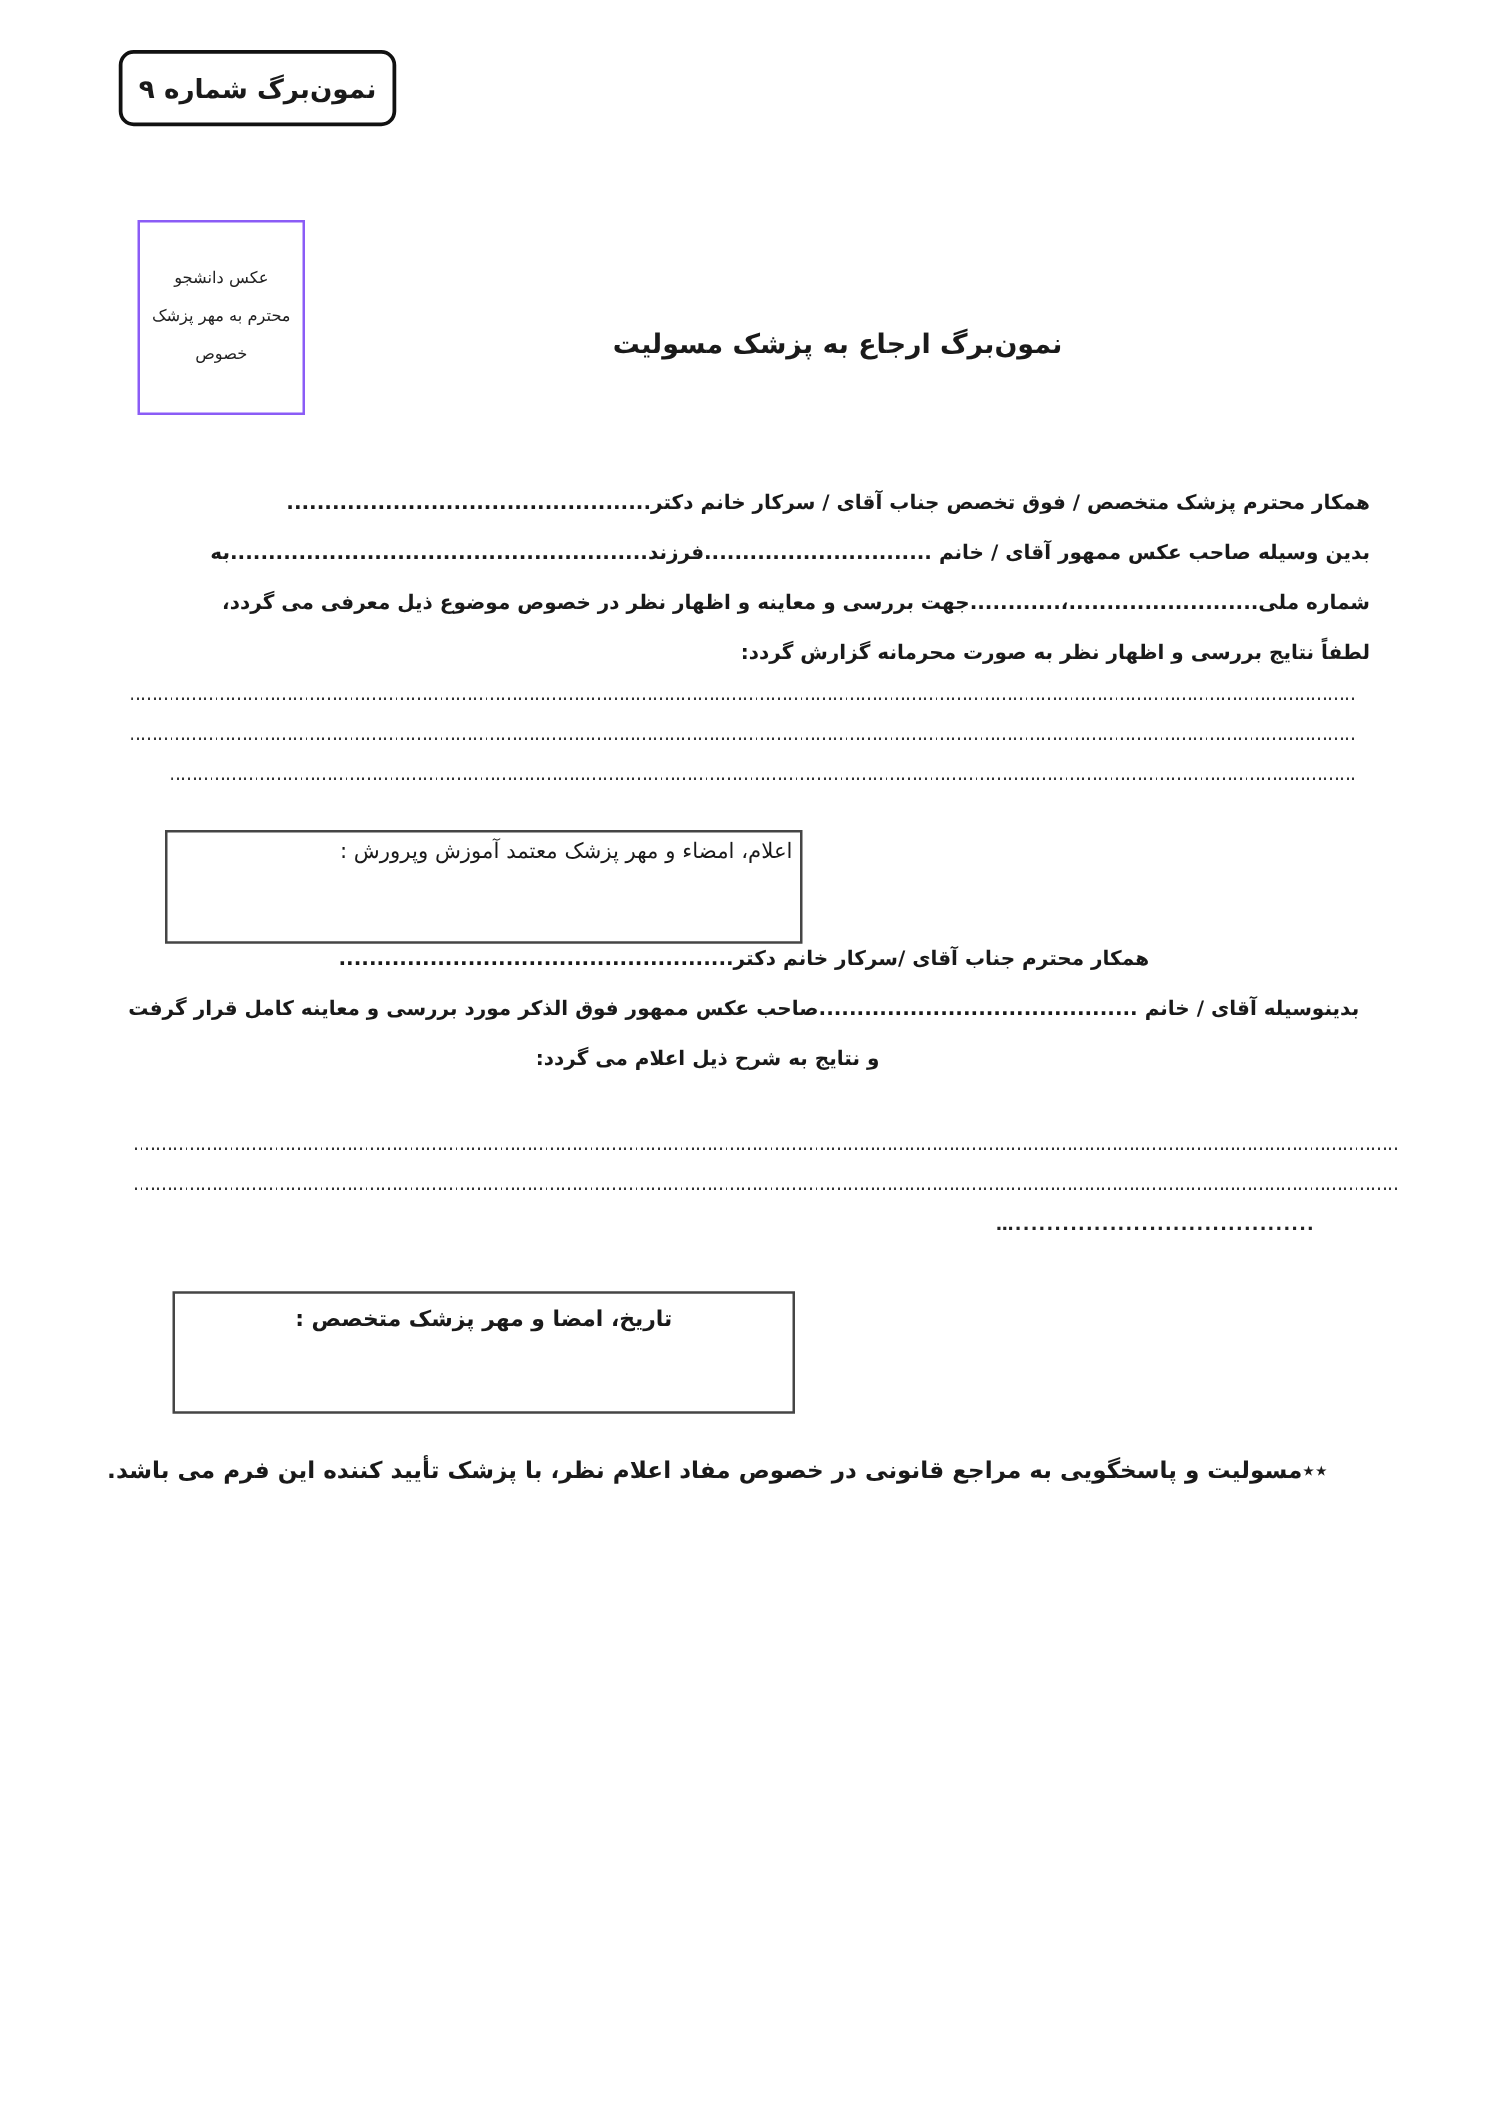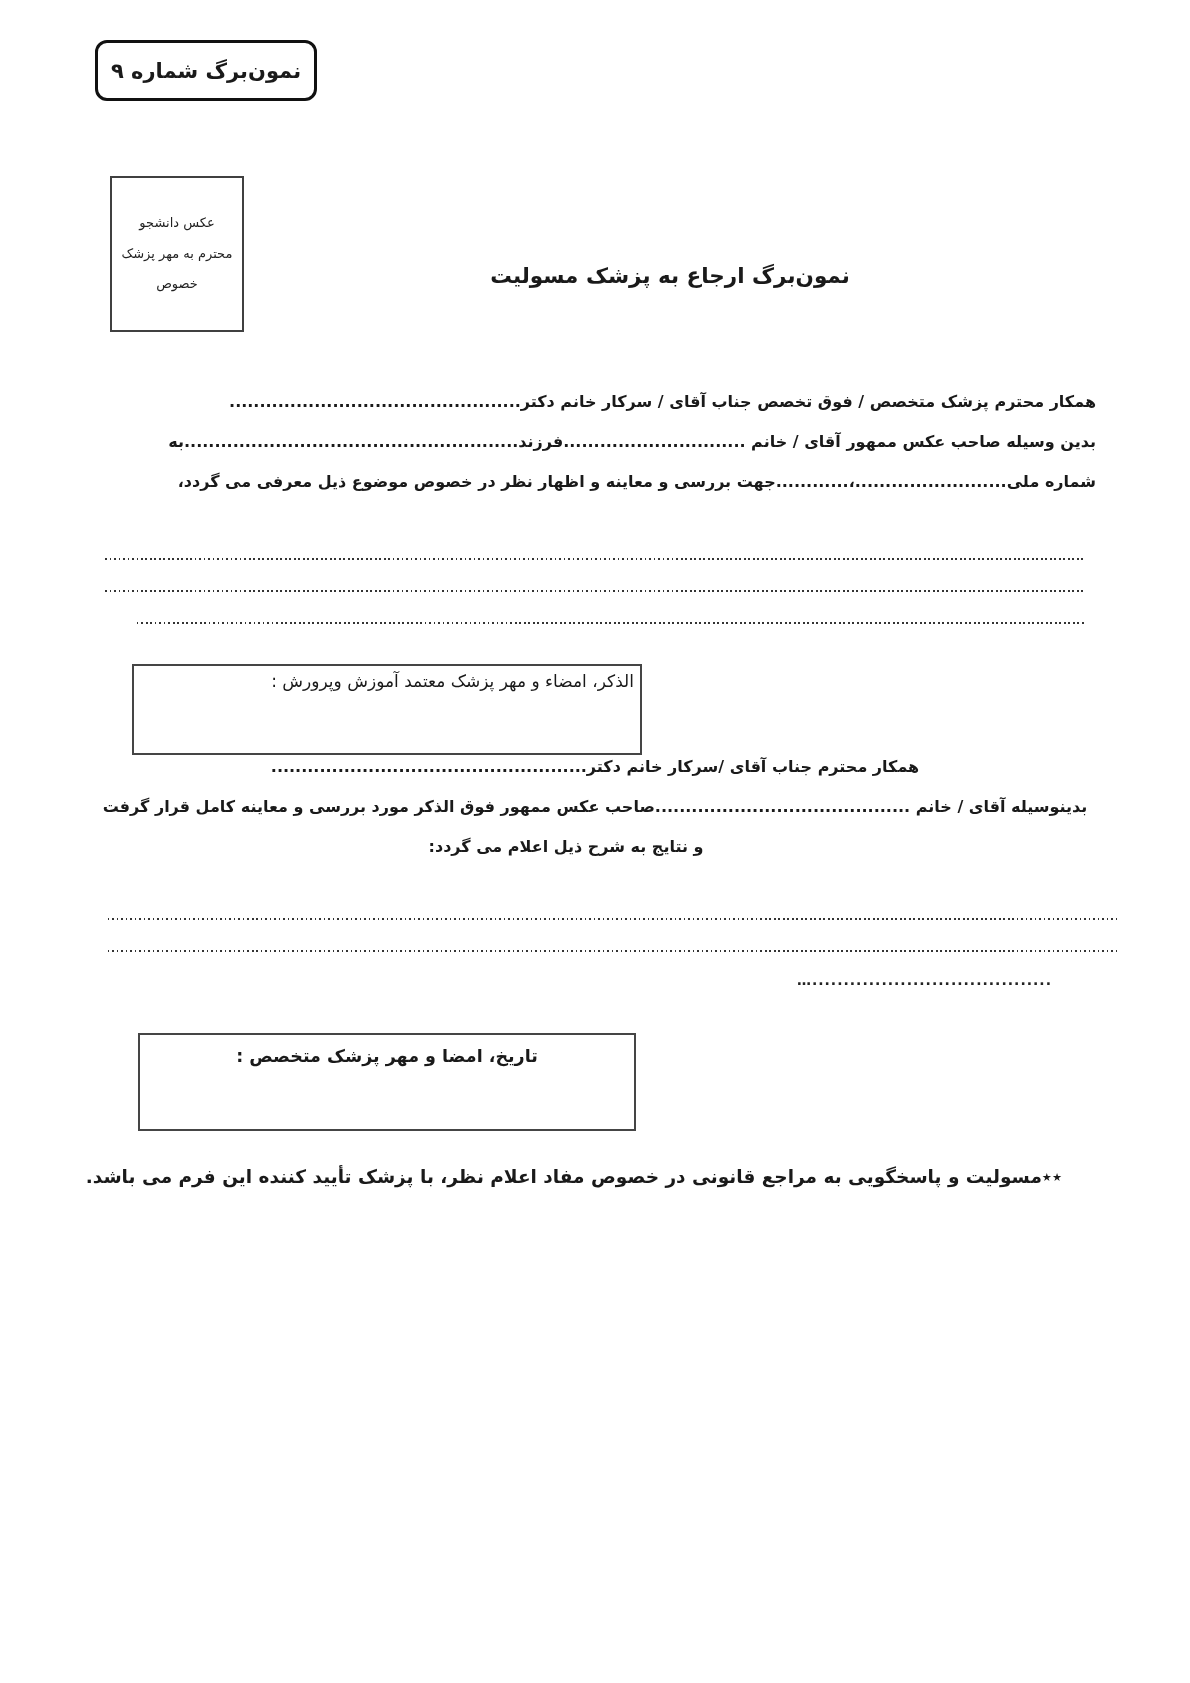--- a/index.html
+++ b/index.html
@@ -25,21 +25,21 @@
     display: flex; align-items: center; justify-content: center;
     font-size: 21px; font-weight: bold;
     white-space: nowrap;
   }
 
   
   .photo-box {
     position: absolute;
     left: 110px; top: 176px;
     width: 134px; height: 156px;
-    border: 2px solid #404040;
+    border: 2px solid #8b5cf6;
     display: flex; flex-direction: column;
     align-items: center; justify-content: center;
     font-size: 13px; line-height: 2.35; color: #222;
     text-align: center;
   }
 
   .title {
     position: absolute;
     top: 263px; left: 670px;
     transform: translateX(-50%);
@@ -124,30 +124,31 @@
     <div>محترم به مهر پزشک</div>
     <div>خصوص</div>
   </div>
 
   <h1 class="title">نمون‌برگ ارجاع به پزشک مسولیت</h1>
 
   <div class="para para1">
     <div class="pline">همکار محترم پزشک متخصص / فوق تخصص جناب آقای / سرکار خانم دکتر................................................</div>
     <div class="pline">بدین وسیله صاحب عکس ممهور آقای / خانم ..............................فرزند.......................................................به</div>
     <div class="pline">شماره ملی.........................،............جهت بررسی و معاینه و اظهار نظر در خصوص موضوع ذیل معرفی می گردد،</div>
+    <div class="pline">لطفاً نتایج بررسی و اظهار نظر به صورت محرمانه گزارش گردد:</div>
   </div>
 
   <div class="dots-area dots-area1">
     <div class="dotline"></div>
     <div class="dotline"></div>
     <div class="dotline indent"></div>
   </div>
 
   <div class="stamp-box box1">
-    <span>الذکر، امضاء و مهر پزشک معتمد آموزش وپرورش :</span>
+    <span>اعلام، امضاء و مهر پزشک معتمد آموزش وپرورش :</span>
   </div>
 
   <div class="para para2">
     <div class="pline">همکار محترم جناب آقای /سرکار خانم دکتر....................................................</div>
     <div class="pline">بدینوسیله آقای / خانم ..........................................صاحب عکس ممهور فوق الذکر مورد بررسی و معاینه کامل قرار گرفت</div>
     <div class="pline indent-end">و نتایج به شرح ذیل اعلام می گردد:</div>
   </div>
 
   <div class="dots-area dots-area2">
     <div class="dotline"></div>

